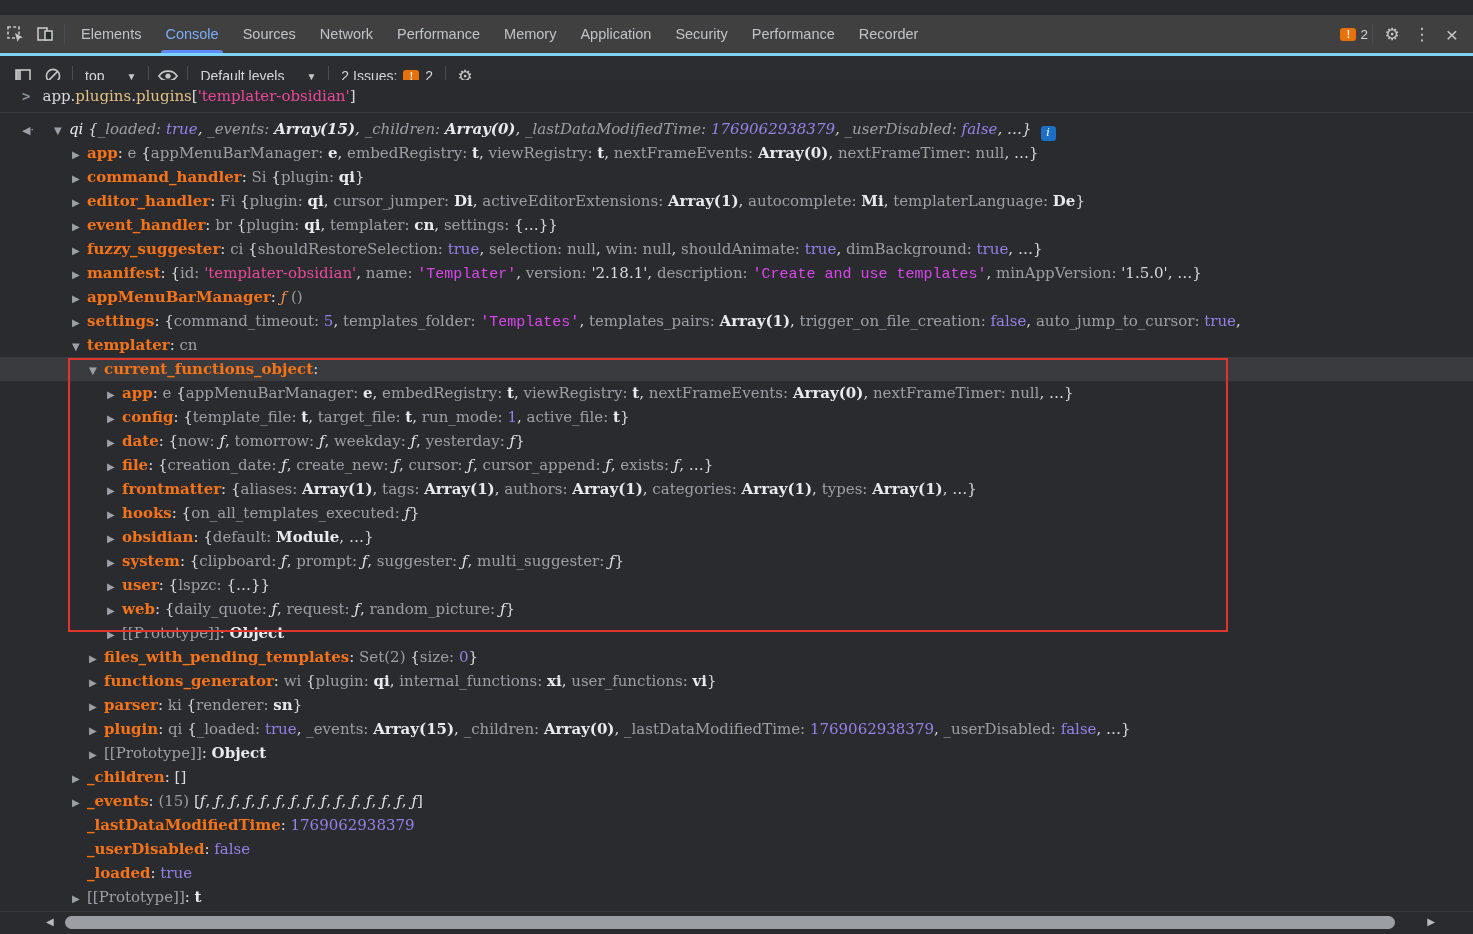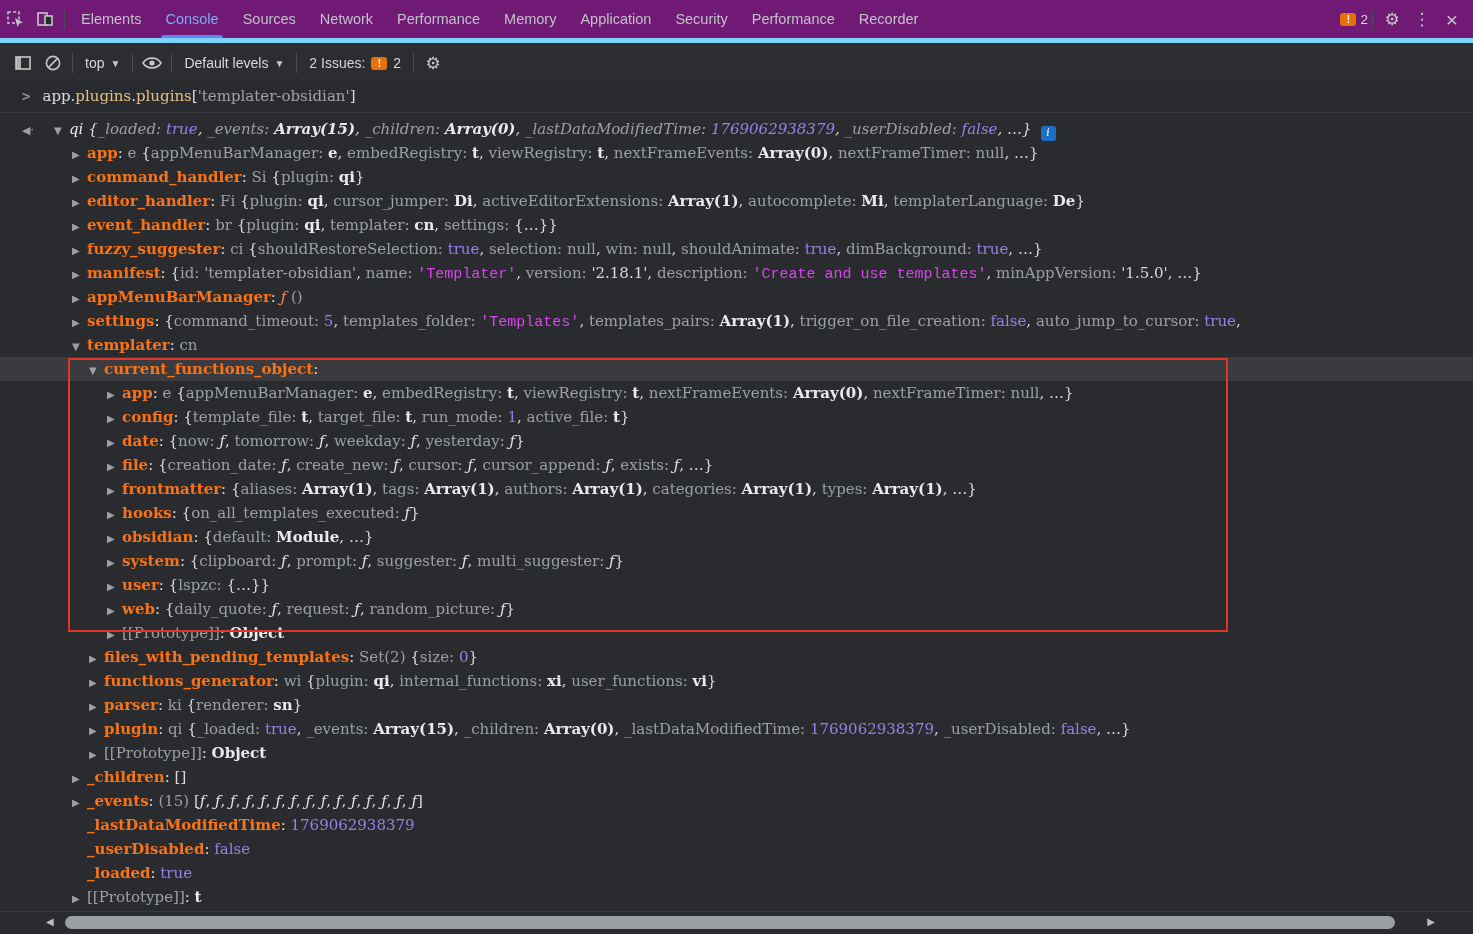--- a/index.html
+++ b/index.html
@@ -1,36 +1,36 @@
 <!DOCTYPE html>
 <html><head>
 <meta charset="utf-8">
 <style>
   html,body{margin:0;padding:0;background:#202124;}
   .devtools{position:relative;width:1473px;height:934px;background:#2a2b2e;overflow:hidden;
     font-family:"Liberation Sans",sans-serif;-webkit-font-smoothing:antialiased;}
 
   
-  .tabbar{height:38px;background:#701a75;border-bottom:5px solid #7dd3fc;display:flex;align-items:center;}
+  .tabbar{height:38px;background:#404040;border-bottom:3px solid #7dd3fc;display:flex;align-items:center;margin-top:15px;}
   .icon-btn{display:flex;align-items:center;justify-content:center;width:30px;height:30px;color:#c4c7c5;flex:0 0 auto;}
   .vdiv{width:1px;height:20px;background:#4a4d51;margin:0 4px;flex:0 0 auto;}
   .tabs{display:flex;height:100%;align-items:stretch;}
   .tab{display:flex;align-items:center;padding:0 12px;font-size:14.5px;color:#c0c3c7;position:relative;cursor:default;white-space:nowrap;}
   .tab.active{color:#7cacf8;}
   .tab.active::after{content:'';position:absolute;left:8px;right:8px;bottom:0;height:3px;background:#5e8af7;border-radius:3px 3px 0 0;}
   .tabbar-right{margin-left:auto;display:flex;align-items:center;padding-right:6px;}
   .err-badge{display:inline-flex;align-items:center;justify-content:center;width:16px;height:13px;background:#e8710a;border-radius:3px;color:#fff;
     font-size:10px;font-weight:bold;line-height:13px;}
   .badge-count{color:#d3d6da;font-size:13.5px;margin-left:4px;}
   .glyph{font-size:17px;line-height:1;}
   .close-glyph{font-size:21px;line-height:1;}
 
   
   .toolbar{height:40px;background:#2c2d30;border-bottom:1px solid #47484b;display:flex;align-items:center;padding:0 8px;}
-  .ctx-select,.levels-select{display:flex;align-items:center;gap:6px;color:#d6d8db;font-size:14px;padding:0 8px;white-space:nowrap;}
+  .ctx-select,.levels-select{display:flex;align-items:center;gap:22px;color:#d6d8db;font-size:14px;padding:0 8px;white-space:nowrap;}
   .caret{font-size:10px;color:#c4c7c5;}
   .filter-pill{flex:1;height:27px;background:#3a3c3f;border-radius:14px;margin:0 12px;display:flex;align-items:center;gap:9px;padding:0 13px;}
   .filter-pill input{background:transparent;border:none;outline:none;color:#e8eaed;font-size:14px;width:100%;font-family:"Liberation Sans",sans-serif;}
   .filter-pill input::placeholder{color:#bdc1c6;}
   .issues{display:flex;align-items:center;gap:6px;color:#d3d6da;font-size:14px;padding:0 8px;white-space:nowrap;}
 
   
   .console{position:absolute;top:80px;left:0;right:0;bottom:22px;background:#2a2b2e;
     font-family:"DejaVu Serif","Liberation Serif",serif;font-size:15px;color:#d7d9dc;overflow:hidden;}
   .cmd-row{height:32px;line-height:32px;border-bottom:1px solid #3a3b3e;padding-left:22px;white-space:nowrap;}
@@ -39,21 +39,21 @@
   .crow{height:24px;line-height:24px;white-space:nowrap;}
   .crow.hl{background:#3a3b3f;}
   .crow.italic .tk,.crow.italic .tri{font-style:italic;}
   .lvl0{padding-left:22px}.lvl1{padding-left:72px}.lvl2{padding-left:89px}.lvl3{padding-left:107px}
   .gutter{display:inline-block;width:32px;color:#9aa0a6;font-size:11px;font-style:normal !important;}
   .tri{display:inline-block;width:15px;color:#9aa0a6;font-size:10px;font-family:"DejaVu Sans",sans-serif;}
   .tk-n{color:#f97316;font-weight:bold;}
   .tk-g{color:#9aa0a6;}
   .tk-w{color:#d7d9dc;}
   .tk-b{color:#e8eaed;font-weight:bold;}
-  .tk-s{color:#a3a3a3;}
+  .tk-s{color:#ec4899;}
   .tk-c{color:#d946ef;font-family:Liberation Mono, monospace;}
   .tk-p{color:#9581e8;}
   .tk-y{color:#e2c185;}
   .tk-fo{color:#f28b54;font-style:italic;}
   .tk-fw{color:#dfe1e5;font-style:italic;}
   .tk-it{color:#e8eaed;font-style:italic;}
   .info-badge{display:inline-flex;align-items:center;justify-content:center;width:15px;height:15px;border-radius:3px;background:#1c6fc4;
     color:#fff;font-size:11px;font-style:italic;margin-left:9px;vertical-align:-2px;font-family:"DejaVu Serif",serif;}
 
   

